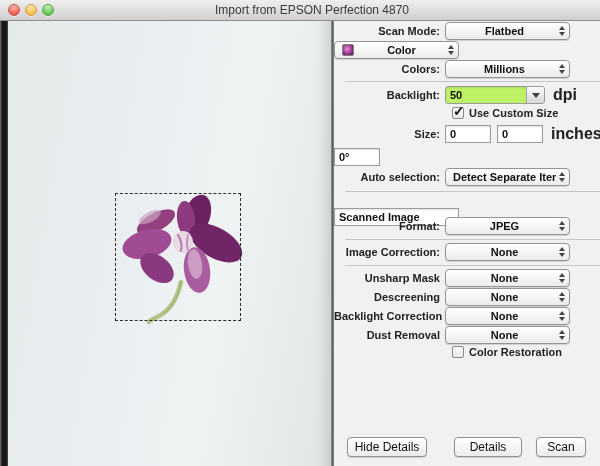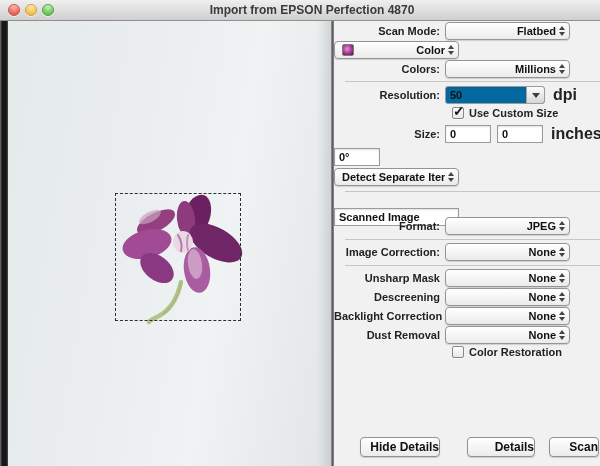--- a/index.html
+++ b/index.html
@@ -7,21 +7,21 @@
     position:relative;width:600px;height:466px;overflow:hidden;
     font-family:"Liberation Sans",sans-serif;background:#f1f1f1;
     -webkit-font-smoothing:antialiased;
   }
   
   .titlebar{
     position:absolute;top:0;left:0;right:0;height:20px;
     background:linear-gradient(#efefef,#cfcfcf);
     border-bottom:1px solid #8f8f8f;z-index:30;
   }
-  .title{line-height:20px;text-align:center;font-size:12px;font-weight:bold;color:#3a3a3a;padding-left:24px;}
+  .title{line-height:20px;text-align:center;font-size:12px;font-weight:normal;color:#3a3a3a;padding-left:24px;}
   .lights{position:absolute;left:8px;top:4px;display:flex;gap:5px;}
   .light{width:12px;height:12px;border-radius:50%;box-sizing:border-box;border:1px solid;box-shadow:inset 0 1px 1px rgba(255,255,255,.55), 0 1px 0 rgba(255,255,255,.6);}
   .light.close{background:radial-gradient(circle at 50% 30%,#ffb0a6,#ed6056 65%);border-color:#c4524a;}
   .light.min{background:radial-gradient(circle at 50% 30%,#ffe6a8,#f5bf4f 65%);border-color:#d29e3f;}
   .light.zoom{background:radial-gradient(circle at 50% 30%,#c0eeb0,#62c654 65%);border-color:#55a043;}
   
   .preview{
     position:absolute;top:21px;left:0;width:331px;bottom:0;
     background:linear-gradient(100deg,#e4e9ea 0%,#eaeef0 40%,#eff3f4 65%,#e1e5e6 100%);
   }
@@ -45,51 +45,51 @@
   .panel{position:absolute;top:21px;left:334px;width:310px;bottom:16px;background:#f1f1f1;}
   .row{position:absolute;left:0;width:266px;display:flex;align-items:center;height:18px;}
   .lbl{width:106px;flex:none;text-align:right;font-size:11px;font-weight:bold;color:#222;padding-right:5px;white-space:nowrap;}
   .sep{position:absolute;left:11px;right:10px;height:1px;background:#c6c6c6;}
   
   .popup{
     width:125px;height:18px;box-sizing:border-box;border:1px solid #949494;border-radius:4px;
     background:linear-gradient(#ffffff,#ebebeb);box-shadow:0 1px 1px rgba(0,0,0,.14);
     display:flex;align-items:center;padding:0 4px 0 7px;cursor:default;
   }
-  .popup .ptext{flex:1;font-size:11px;font-weight:bold;color:#111;white-space:nowrap;overflow:hidden;text-align:right;}
+  .popup .ptext{flex:1;font-size:11px;font-weight:bold;color:#111;white-space:nowrap;overflow:hidden;text-align:center;}
   .updown{display:flex;flex-direction:column;gap:2px;margin-left:3px;flex:none;}
   .updown i{display:block;width:0;height:0;border-left:3px solid transparent;border-right:3px solid transparent;}
   .updown .u{border-bottom:4px solid #444;}
   .updown .d{border-top:4px solid #444;}
   
   .tfield{
     height:18px;box-sizing:border-box;border:1px solid #9b9b9b;background:#fff;
     font-family:inherit;font-size:11px;font-weight:bold;color:#111;padding:0 4px;
     box-shadow:inset 0 1px 2px rgba(0,0,0,.12);outline:none;
   }
   
-  .combo{display:flex;width:100px;height:18px;box-sizing:border-box;border:1px solid #9b9b9b;border-radius:3px;background:#0369a1;overflow:hidden;box-shadow:inset 0 1px 2px rgba(0,0,0,.10);}
+  .combo{display:flex;width:100px;height:18px;box-sizing:border-box;border:1px solid #9b9b9b;border-radius:3px;background:#bef264;overflow:hidden;box-shadow:inset 0 1px 2px rgba(0,0,0,.10);}
   .combo input{border:none;flex:1;min-width:0;font-family:inherit;font-size:11px;font-weight:bold;color:#111;padding:0 4px;outline:none;background:transparent;}
   .combo-btn{width:17px;flex:none;background:linear-gradient(#fdfdfd,#d7d7d7);border-left:1px solid #a2a2a2;display:flex;align-items:center;justify-content:center;cursor:default;}
   .combo-btn i{display:block;width:0;height:0;border-left:4px solid transparent;border-right:4px solid transparent;border-top:5px solid #3f3f3f;}
   .unit{font-size:16px;font-weight:bold;color:#222;margin-left:8px;}
   
   .cbrow{gap:5px;}
   .cbspacer{width:113px;flex:none;}
   .cb{width:12px;height:12px;flex:none;box-sizing:border-box;border:1px solid #878787;border-radius:2px;background:linear-gradient(#ffffff,#e7e7e7);position:relative;box-shadow:0 1px 0 rgba(255,255,255,.7);cursor:default;}
   .cb .mark{position:absolute;left:0px;top:-5px;font-size:14px;font-weight:bold;color:#151515;}
   .cblabel{font-size:11px;font-weight:bold;color:#222;}
   
   .kind-icon{width:12px;height:12px;flex:none;margin-right:4px;border-radius:2px;box-sizing:border-box;border:1px solid #7d7d7d;
     background:radial-gradient(circle at 42% 40%,#ef8add,#97358a 60%,#41123e);}
   
   .btn{
     position:absolute;height:20px;box-sizing:border-box;border:1px solid #909090;border-radius:4px;
     background:linear-gradient(#ffffff,#ebebeb);box-shadow:0 1px 1px rgba(0,0,0,.15);
-    font-size:12px;font-weight:bold;color:#111;display:flex;align-items:center;justify-content:flex-end;cursor:default;margin-left:13px;
+    font-size:12px;font-weight:normal;color:#111;display:flex;align-items:center;justify-content:center;cursor:default;
   }
 </style>
 </head>
 <body>
 
 <div class="window">
 
   <div class="titlebar">
     <div class="lights">
       <div class="light close"></div>
@@ -158,21 +158,21 @@
         <span class="updown">
             <i class="u"></i>
             <i class="d"></i>
           </span>
       </div>
     </div>
 
     <div class="sep" style="top:60px"></div>
 
     <div class="row" style="top:65px">
-      <div class="lbl">Resolution:</div>
+      <div class="lbl">Backlight:</div>
       <div class="combo">
         <input value="50" style="">
         <span class="combo-btn">
             <i></i>
           </span>
       </div>
       <span class="unit">dpi</span>
     </div>
 
     <div class="row cbrow" style="top:85px;height:14px">
@@ -194,20 +194,21 @@
           <i class="u"></i>
           <i class="d"></i>
         </span>
     </div>
 
     <div class="row" style="top:127px">
       <input class="tfield" style="width: 46px;" value="0°">
     </div>
 
     <div class="row" style="top:147px">
+      <div class="lbl">Auto selection:</div>
       <div class="popup">
         <span class="ptext">Detect Separate Items</span>
         <span class="updown">
             <i class="u"></i>
             <i class="d"></i>
           </span>
       </div>
     </div>
 
     <div class="sep" style="top:170px"></div>

